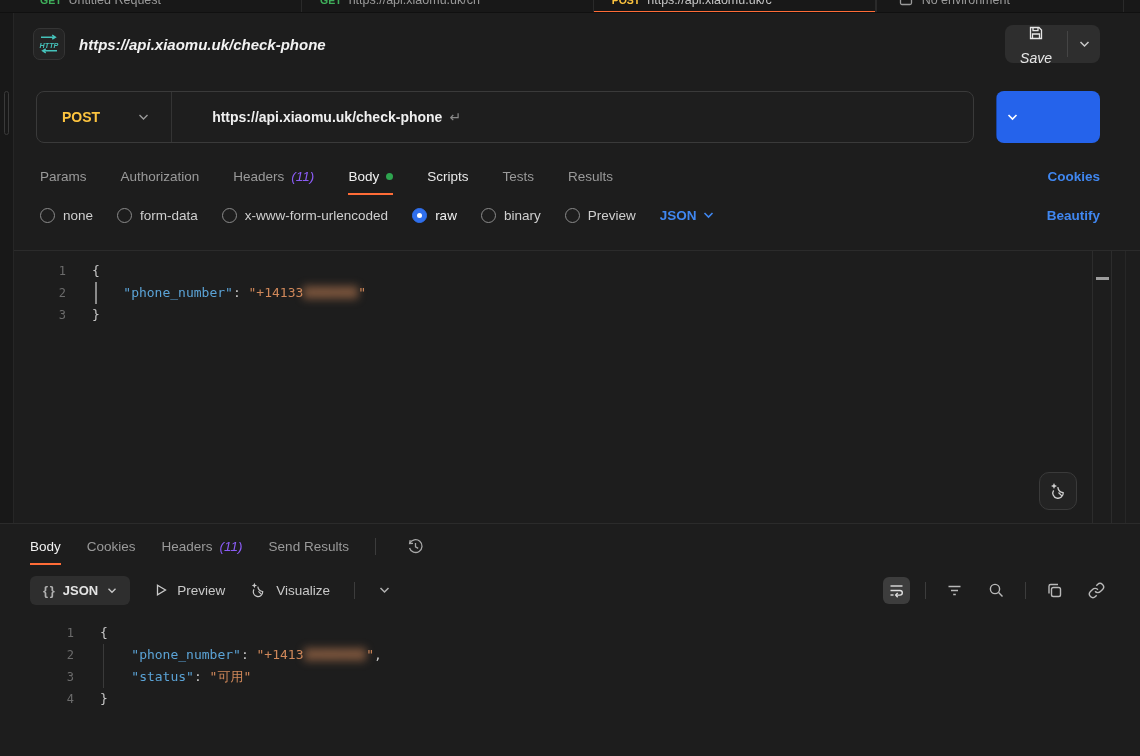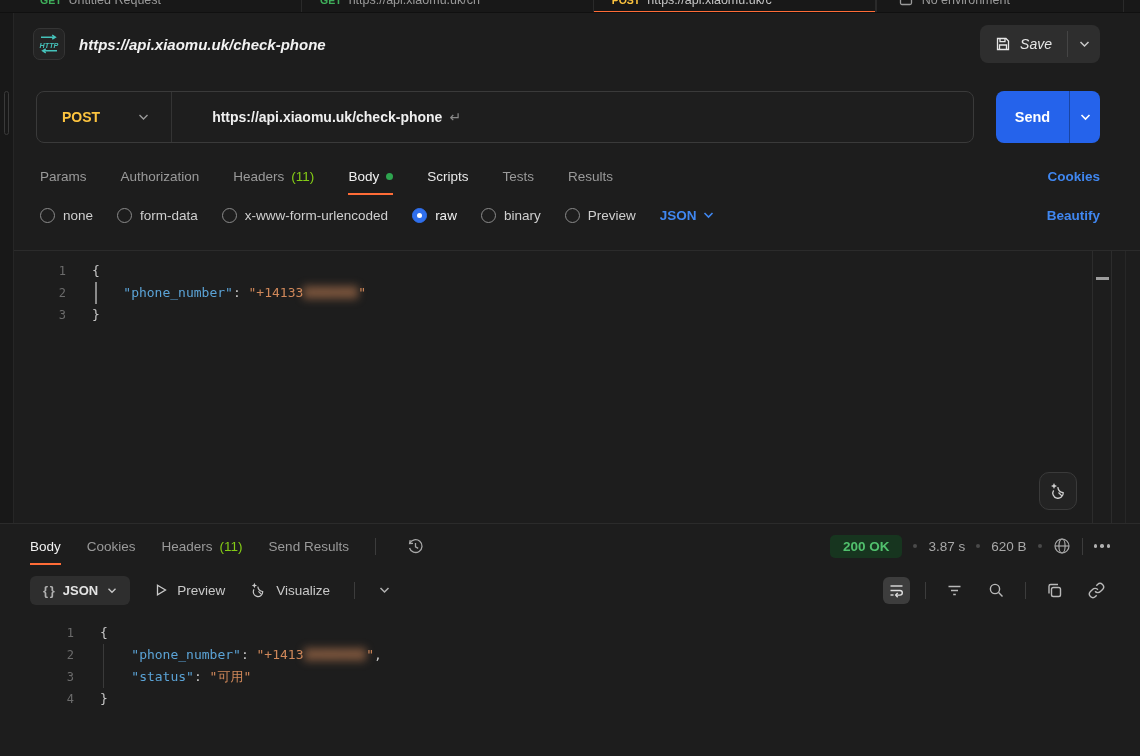--- a/index.html
+++ b/index.html
@@ -31,41 +31,41 @@
                 background:#181818; border-right:1px solid #262626; z-index:5; }
   .left-strip .thumb { position:absolute; top:78px; left:4px; width:5px; height:44px;
                        border:1px solid #3a3a3a; border-radius:3px; }
 
   
   .req-header { height:62px; display:flex; align-items:center; padding:0 40px 0 33px;font-style:italic; }
   .http-badge { width:32px; height:32px; border-radius:7px; background:#242424; border:1px solid #353535;
                 display:flex; align-items:center; justify-content:center; margin-right:14px; flex:none; }
   .page-title { font-size:15px; font-weight:bold; color:#f2f2f2; }
   .save-group { margin-left:auto; display:flex; align-items:stretch; background:#2e2e2e; border-radius:8px; height:38px; overflow:hidden; }
-  .save-main { display:flex; align-items:center; gap:9px; padding:0 15px; color:#e6e6e6; font-size:14px; cursor:default; }
+  .save-main { display:flex; align-items:center; gap:9px; padding:0 15px; color:#e6e6e6; font-size:14px; cursor:default;flex-direction:column; }
   .save-sep { width:1px; background:#454545; margin:6px 0; }
   .save-chev { width:32px; display:flex; align-items:center; justify-content:center; color:#c9c9c9; }
 
   
   .url-row { display:flex; margin:16px 40px 0 36px; gap:22px; height:52px; }
   .method-box { flex:1; border:1px solid #3a3a3a; border-radius:8px; display:flex; align-items:center; background:#1e1e1e; }
   .method-label { color:#fdc43f; font-weight:bold; font-size:14px; padding-left:25px; }
   .method-chev { margin-left:38px; color:#9a9a9a; }
   .method-div { width:1px; align-self:stretch; background:#343434; margin-left:22px; }
   .url-text { padding-left:40px; font-size:14px; font-weight:bold; color:#efefef; }
   .enter-glyph { color:#8a8a8a; font-weight:normal; margin-left:7px; font-size:14px; }
   .send-btn { width:104px; border-radius:8px; background:#2563eb; display:flex; overflow:hidden; flex:none; }
   .send-main { flex:1; color:#fff; font-weight:bold; font-size:14.5px; display:flex; align-items:center; justify-content:center; cursor:default; }
   .send-chev { width:31px; border-left:1px solid rgba(0,0,0,.3); display:flex; align-items:center; justify-content:center; color:#fff; }
 
   
   .req-tabs { display:flex; align-items:center; gap:34px; padding:0 40px; margin-top:14px; height:38px;
               font-size:13.5px; color:#9a9a9a; }
   .req-tab { display:flex; gap:7px; align-items:center; height:38px; position:relative; cursor:default; white-space:nowrap; }
-  .req-tab .count { color:#84cc16; }
+  .req-tab .count { color:#8b5cf6;font-style:italic; }
   .req-tab.bright { color:#e8e8e8; }
   .req-tab.active { color:#f0f0f0; }
   .req-tab.active::after { content:""; position:absolute; left:0; right:0; bottom:0; height:2px; background:#ff6c37; }
   .green-dot { width:7px; height:7px; border-radius:50%; background:#2ea44f; }
   .blue-link { color:#4087f0; font-weight:600; font-size:13.5px; cursor:default; }
   .ml-auto { margin-left:auto; }
 
   
   .modes-row { display:flex; align-items:center; gap:24px; padding:0 40px; height:36px; margin-top:2px;
                font-size:13.5px; color:#cfcfcf; }
@@ -191,21 +191,20 @@
     <span class="method-chev">
       <svg width="11" height="8" viewBox="0 0 11 8" fill="none" stroke="currentColor" stroke-width="1.4">
         <polyline points="1.5,2 5.5,6 9.5,2"></polyline>
       </svg>
     </span>
     <span class="method-div"></span>
     <span class="url-text">https://api.xiaomu.uk/check-phone</span>
     <span class="enter-glyph">↵</span>
   </div>
   <div class="send-btn">
-    <div class="send-main">Send</div>
     <div class="send-chev">
       <svg width="11" height="8" viewBox="0 0 11 8" fill="none" stroke="currentColor" stroke-width="1.6">
         <polyline points="1.5,2 5.5,6 9.5,2"></polyline>
       </svg>
     </div>
   </div>
 </div>
 
 <div class="req-tabs">
   <div class="req-tab">
@@ -314,41 +313,20 @@
         </div>
         <span class="tool-div" id="resp-tab-end"></span>
       <span class="hist-icon">
         <svg width="19" height="19" viewBox="0 0 19 19" fill="none" stroke="currentColor" stroke-width="1.3">
           <path d="M4.2 3.2 L3.6 6.6 L7 6.4"></path>
           <path d="M3.8 6.4 a6.4 6.4 0 1 1-0.3 4.6"></path>
           <polyline points="9.5,6 9.5,9.8 12.2,11.4"></polyline>
         </svg>
       </span>
     </div>
-    <div class="resp-status">
-      <span class="status-pill">200 OK</span>
-      <span class="sep-dot"></span>
-      <span>3.87 s</span>
-      <span class="sep-dot"></span>
-      <span>620 B</span>
-      <span class="sep-dot"></span>
-      <span>
-        <svg width="18" height="18" viewBox="0 0 18 18" fill="none" stroke="currentColor" stroke-width="1.2">
-          <circle cx="9" cy="9" r="7"></circle>
-          <ellipse cx="9" cy="9" rx="3.1" ry="7"></ellipse>
-          <path d="M2 9 h14"></path>
-        </svg>
-      </span>
-      <span class="tool-div"></span>
-      <span class="ellipsis-icon">
-          <i></i>
-          <i></i>
-          <i></i>
-        </span>
-    </div>
   </div>
 
   <div class="resp-toolbar">
     <div class="json-pill">
       <span class="braces">{ }</span>
       <span>JSON</span>
       <svg width="10" height="7" viewBox="0 0 11 8" fill="none" stroke="#c9c9c9" stroke-width="1.5">
         <polyline points="1.5,2 5.5,6 9.5,2"></polyline>
       </svg>
     </div>

